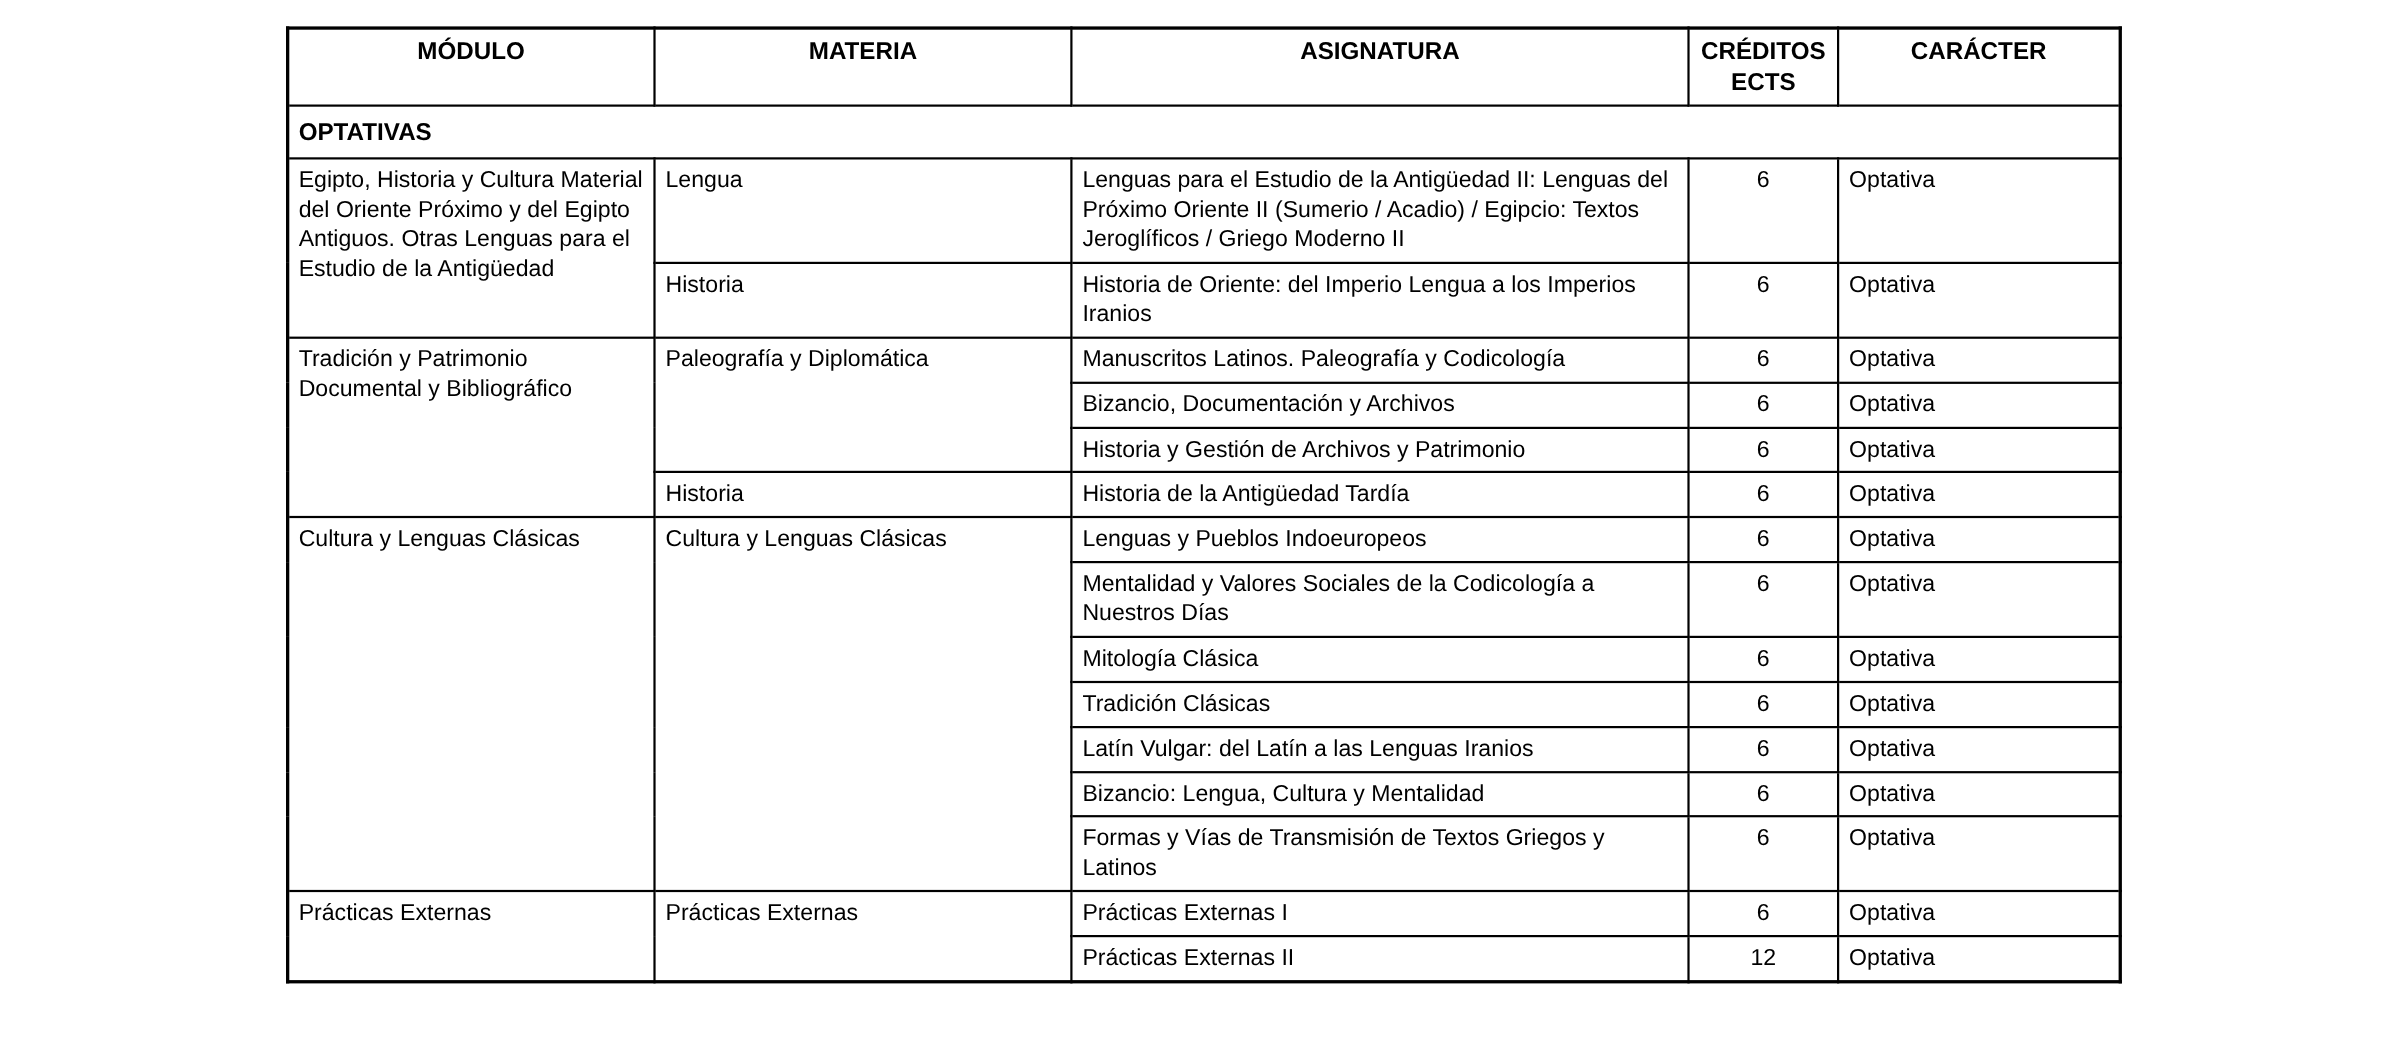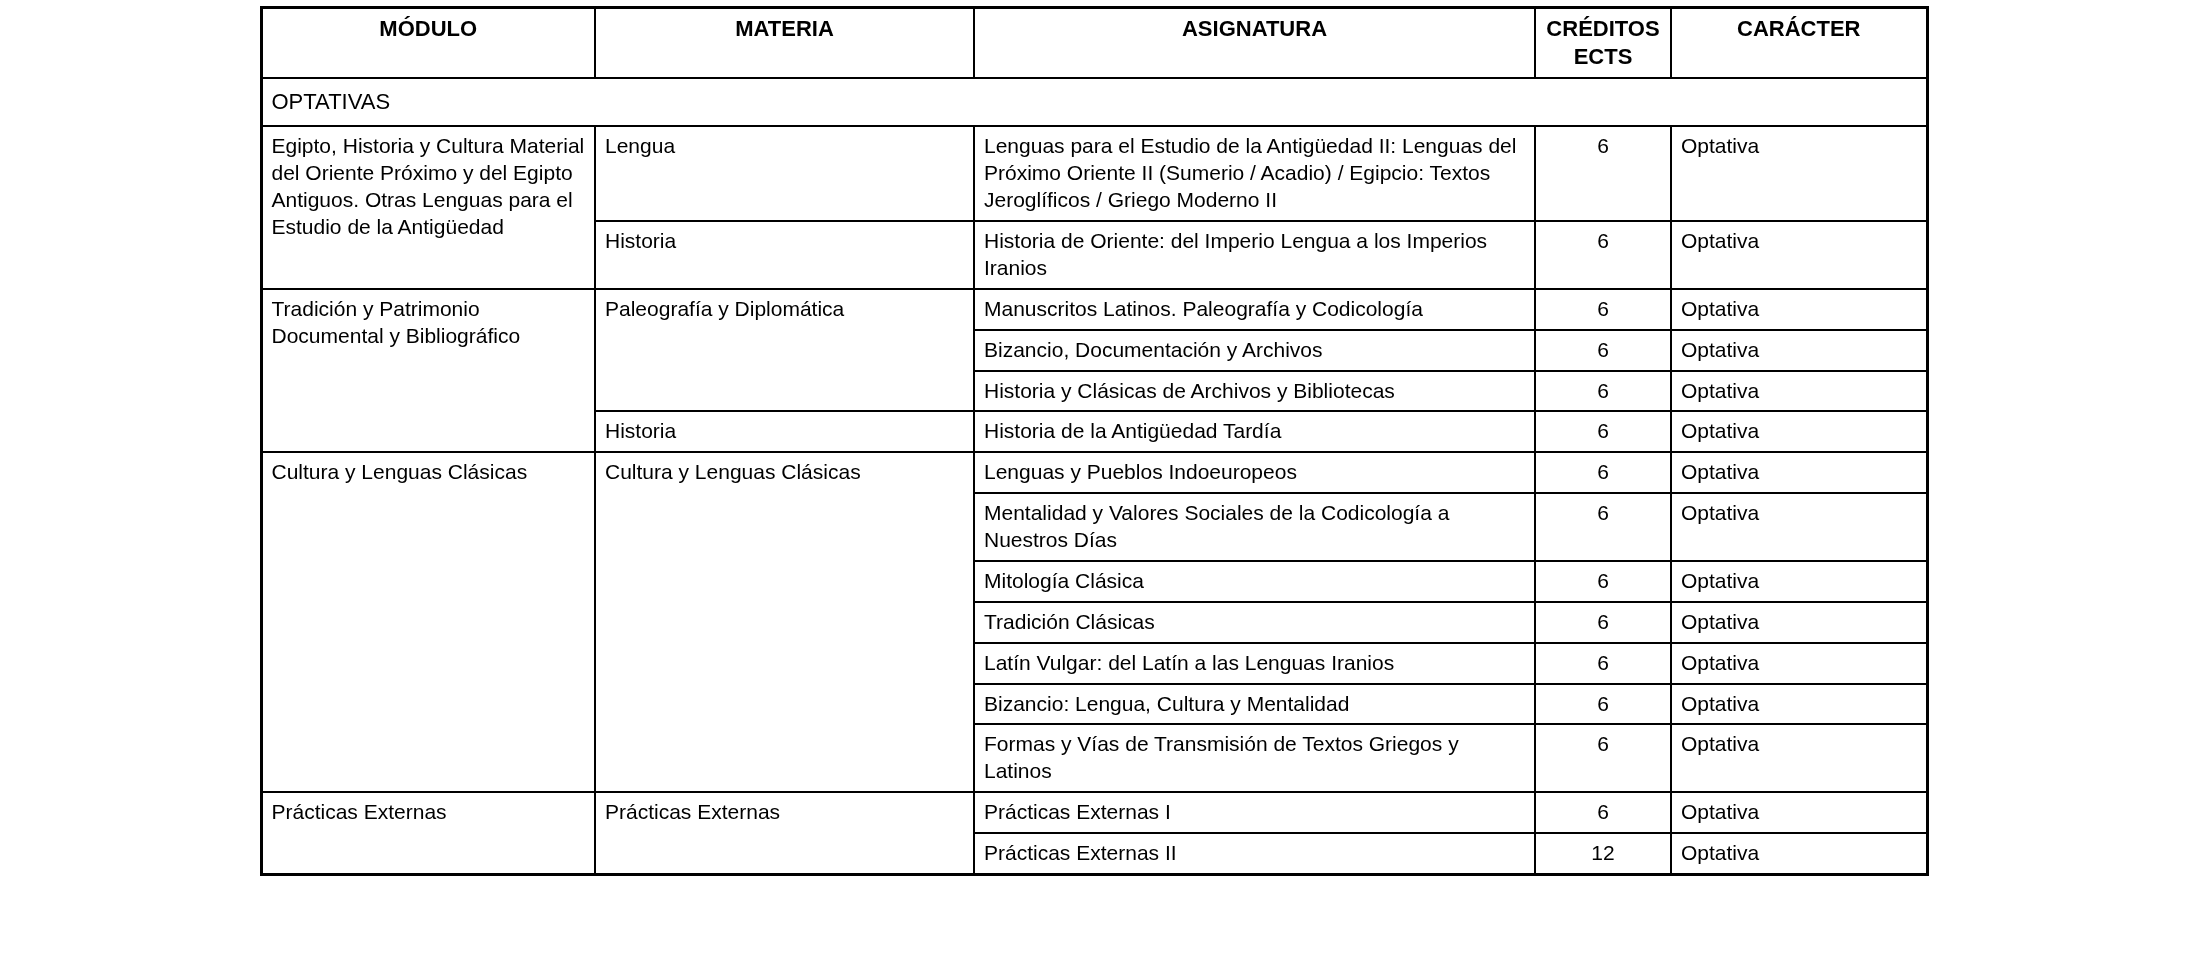--- a/index.html
+++ b/index.html
@@ -7,21 +7,21 @@
     padding: 0;
     background: #ffffff;
     font-family: "Liberation Sans", "DejaVu Sans", sans-serif;
     color: #000000;
   }
   .page {
     width: 2188px;
     height: 896px;
     background: #ffffff;
     box-sizing: border-box;
-    padding-top: 6px;
+    padding-top: 24px;
   }
   table.curriculum {
     width: 1666px;
     margin: 0 auto;
     border-collapse: collapse;
     table-layout: fixed;
     border: 3px solid #000;
     font-size: 21px;
     line-height: 1.28;
   }
@@ -41,21 +41,21 @@
 
   thead th {
     font-weight: bold;
     text-align: center;
     vertical-align: middle;
     height: 52px;
     font-size: 22px;
     border-bottom-width: 3px;
   }
   tr.section-row td {
-    font-weight: normal;
+    font-weight: bold;
     font-size: 22px;
     padding: 9px 9px;
   }
   td.creditos-cell {
     text-align: center;
   }
   td.modulo-cell,
   td.materia-cell,
   td.asignatura-cell,
   td.caracter-cell {
@@ -108,21 +108,21 @@
           <td class="asignatura-cell">Manuscritos Latinos. Paleografía y Codicología</td>
           <td class="creditos-cell">6</td>
           <td class="caracter-cell">Optativa</td>
         </tr>
         <tr>
           <td class="asignatura-cell">Bizancio, Documentación y Archivos</td>
           <td class="creditos-cell">6</td>
           <td class="caracter-cell">Optativa</td>
         </tr>
         <tr>
-          <td class="asignatura-cell">Historia y Clásicas de Archivos y Bibliotecas</td>
+          <td class="asignatura-cell">Historia y Gestión de Archivos y Patrimonio</td>
           <td class="creditos-cell">6</td>
           <td class="caracter-cell">Optativa</td>
         </tr>
         <tr>
           <td class="materia-cell">Historia</td>
           <td class="asignatura-cell">Historia de la Antigüedad Tardía</td>
           <td class="creditos-cell">6</td>
           <td class="caracter-cell">Optativa</td>
         </tr>
         <tr>

